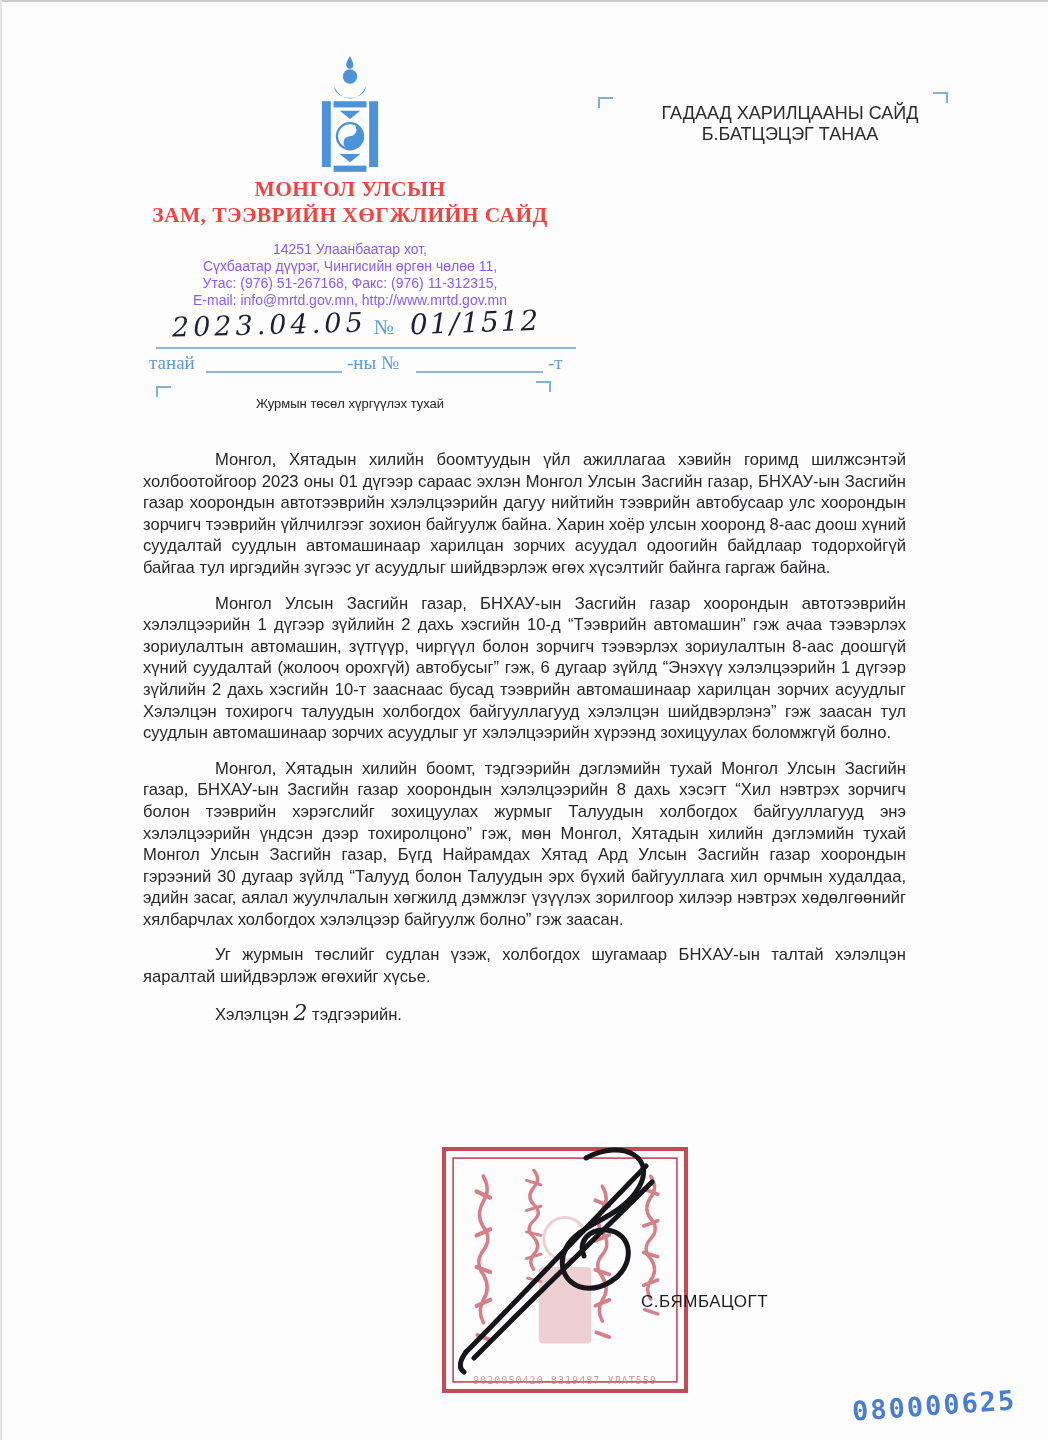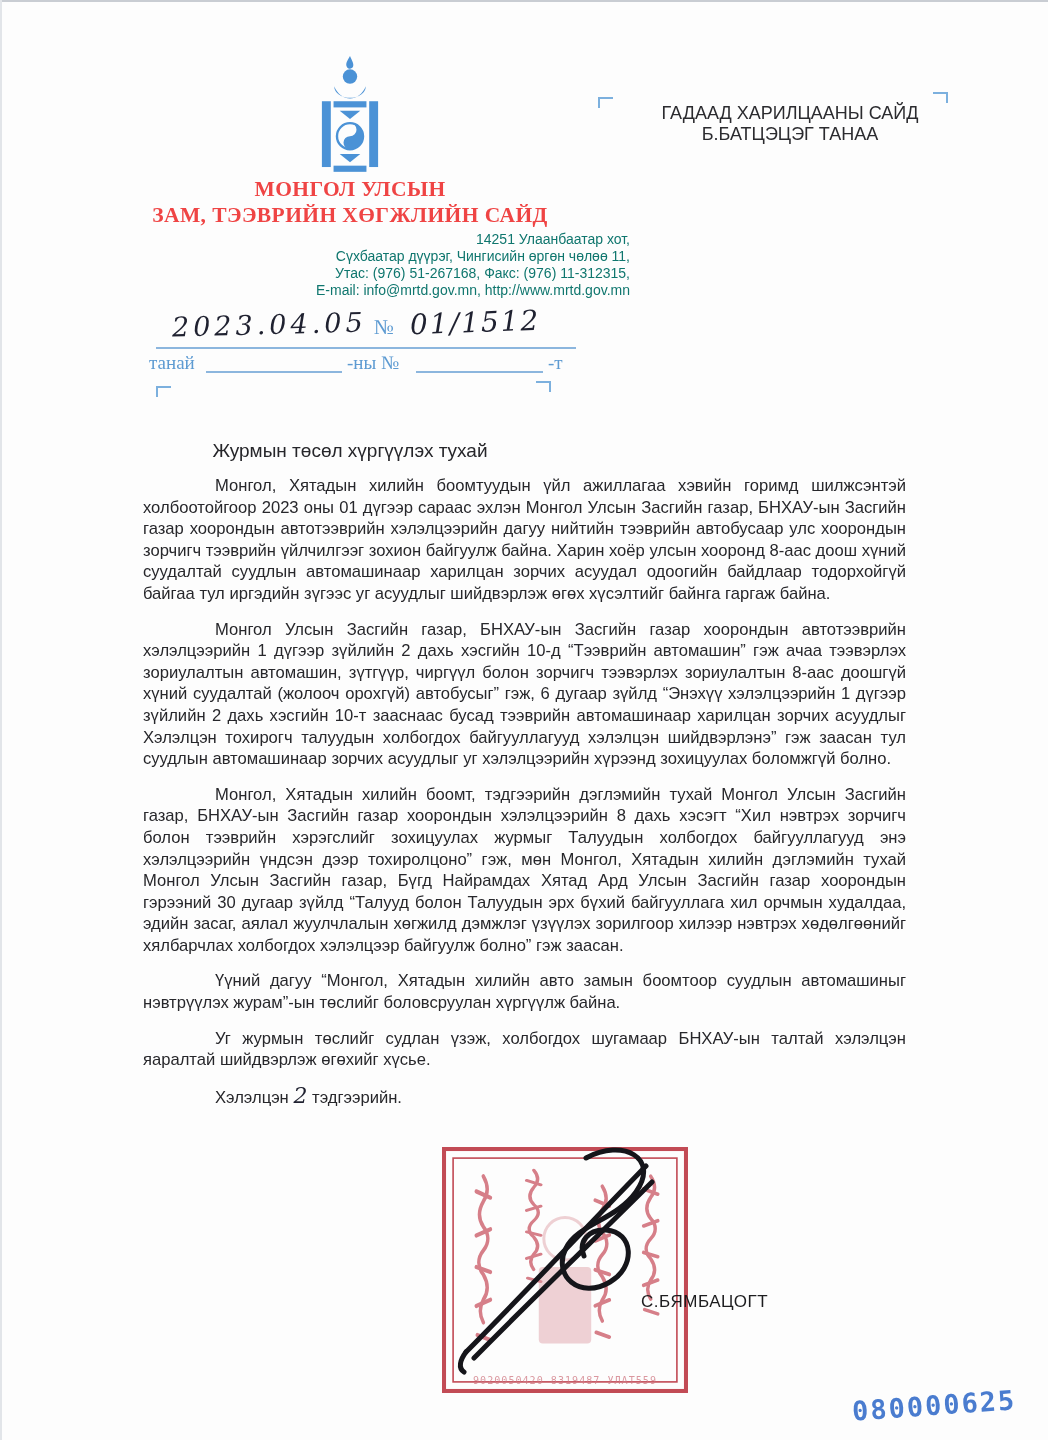--- a/index.html
+++ b/index.html
@@ -6,22 +6,22 @@
   .page{position:relative;width:1048px;height:1440px;background:#fdfdfd;overflow:hidden;
         font-family:"Liberation Sans",sans-serif;}
   .edge-top{position:absolute;top:0;left:0;right:0;height:2px;background:#c9cdd3;}
   .edge-left{position:absolute;top:0;left:0;bottom:0;width:2px;background:#e2e5e9;}
 
   
   .emblem{position:absolute;left:314px;top:56px;width:72px;height:122px;}
   .org-title{position:absolute;left:70px;top:176px;width:560px;text-align:center;
              color:#ef4444;font-family:"Liberation Serif",serif;font-weight:bold;
              font-size:21.5px;line-height:26px;letter-spacing:.4px;}
-  .address{position:absolute;left:70px;top:231px;width:560px;text-align:right;
-           color:#0f766e;font-size:14px;line-height:17px;}
+  .address{position:absolute;left:70px;top:241px;width:560px;text-align:center;
+           color:#8b5cf6;font-size:14px;line-height:17px;}
 
   
   .recipient{position:absolute;left:636px;top:103px;width:308px;text-align:center;
              color:#2b2b2f;font-size:18px;line-height:21px;}
 
   
   .bk{position:absolute;width:13px;height:9px;border:0 solid #7cb0de;}
   .bk.tl{border-top-width:2px;border-left-width:2px;}
   .bk.tr{border-top-width:2px;border-right-width:2px;}
 
@@ -31,25 +31,25 @@
   .ref-no{position:absolute;left:374px;top:315px;color:#5e9bd2;font-family:"Liberation Serif",serif;font-size:21px;}
   .ref-num{position:absolute;left:410px;top:306px;font-size:28px;letter-spacing:2px;transform:rotate(-2deg);}
   .u-main{position:absolute;left:156px;top:329px;width:420px;height:18px;border-bottom:2px solid #8cb6de;}
   .yr{position:absolute;color:#5e9bd2;font-family:"Liberation Serif",serif;font-size:19px;}
   .yr-l1{left:149px;top:352px;} .yr-l2{left:347px;top:352px;} .yr-l3{left:548px;top:352px;}
   .u-a{position:absolute;left:206px;top:353px;width:136px;height:18px;border-bottom:2px solid #8cb6de;}
   .u-b{position:absolute;left:416px;top:353px;width:127px;height:18px;border-bottom:2px solid #8cb6de;}
 
   
   .subject{position:absolute;left:158px;top:396px;width:384px;text-align:center;
-           font-size:19px;color:#26262a;margin-top:44px;}
+           font-size:13px;color:#26262a;}
 
   
   .body-block{position:absolute;left:143px;top:449px;width:763px;font-size:16.6px;
-              line-height:21.6px;text-align:justify;color:#27272b;margin-top:26px;}
+              line-height:21.6px;text-align:justify;color:#27272b;}
   .body-block p{margin:0 0 14px 0;text-indent:72px;}
   .attach{text-indent:72px;margin:0;}
   .attach .num{font-family:"DejaVu Serif",serif;font-style:italic;font-size:22px;color:#1f2130;}
 
   
   .stamp{position:absolute;left:441px;top:1146px;width:248px;height:248px;z-index:1;}
   .sig{position:absolute;left:438px;top:1140px;width:240px;height:240px;z-index:3;}
   .sig-name{position:absolute;left:641px;top:1292px;font-size:17px;color:#1d1d1f;letter-spacing:.5px;z-index:2;}
 
   .doc-serial{position:absolute;left:852px;top:1390px;font-family:"DejaVu Sans Mono",monospace;
@@ -112,21 +112,20 @@
   <span class="yr yr-l3">-т</span>
 
   <span class="bk tl" style="left:156px;top:386px;"></span>
   <span class="bk tr" style="left:536px;top:381px;"></span>
   <div class="subject">Журмын төсөл хүргүүлэх тухай</div>
 
   <div class="body-block">
     <p>Монгол, Хятадын хилийн боомтуудын үйл ажиллагаа хэвийн горимд шилжсэнтэй холбоотойгоор 2023 оны 01 дүгээр сараас эхлэн Монгол Улсын Засгийн газар, БНХАУ-ын Засгийн газар хоорондын автотээврийн хэлэлцээрийн дагуу нийтийн тээврийн автобусаар улс хоорондын зорчигч тээврийн үйлчилгээг зохион байгуулж байна. Харин хоёр улсын хооронд 8-аас доош хүний суудалтай суудлын автомашинаар харилцан зорчих асуудал одоогийн байдлаар тодорхойгүй байгаа тул иргэдийн зүгээс уг асуудлыг шийдвэрлэж өгөх хүсэлтийг байнга гаргаж байна.</p>
     <p>Монгол Улсын Засгийн газар, БНХАУ-ын Засгийн газар хоорондын автотээврийн хэлэлцээрийн 1 дүгээр зүйлийн 2 дахь хэсгийн 10-д “Тээврийн автомашин” гэж ачаа тээвэрлэх зориулалтын автомашин, зүтгүүр, чиргүүл болон зорчигч тээвэрлэх зориулалтын 8-аас доошгүй хүний суудалтай (жолооч орохгүй) автобусыг” гэж, 6 дугаар зүйлд “Энэхүү хэлэлцээрийн 1 дүгээр зүйлийн 2 дахь хэсгийн 10-т зааснаас бусад тээврийн автомашинаар харилцан зорчих асуудлыг Хэлэлцэн тохирогч талуудын холбогдох байгууллагууд хэлэлцэн шийдвэрлэнэ” гэж заасан тул суудлын автомашинаар зорчих асуудлыг уг хэлэлцээрийн хүрээнд зохицуулах боломжгүй болно.</p>
     <p>Монгол, Хятадын хилийн боомт, тэдгээрийн дэглэмийн тухай Монгол Улсын Засгийн газар, БНХАУ-ын Засгийн газар хоорондын хэлэлцээрийн 8 дахь хэсэгт “Хил нэвтрэх зорчигч болон тээврийн хэрэгслийг зохицуулах журмыг Талуудын холбогдох байгууллагууд энэ хэлэлцээрийн үндсэн дээр тохиролцоно” гэж, мөн Монгол, Хятадын хилийн дэглэмийн тухай Монгол Улсын Засгийн газар, Бүгд Найрамдах Хятад Ард Улсын Засгийн газар хоорондын гэрээний 30 дугаар зүйлд “Талууд болон Талуудын эрх бүхий байгууллага хил орчмын худалдаа, эдийн засаг, аялал жуулчлалын хөгжилд дэмжлэг үзүүлэх зорилгоор хилээр нэвтрэх хөдөлгөөнийг хялбарчлах холбогдох хэлэлцээр байгуулж болно” гэж заасан.</p>
-    <p>Үүний дагуу “Монгол, Хятадын хилийн авто замын боомтоор суудлын автомашиныг нэвтрүүлэх журам”-ын төслийг боловсруулан хүргүүлж байна.</p>
     <p>Уг журмын төслийг судлан үзэж, холбогдох шугамаар БНХАУ-ын талтай хэлэлцэн яаралтай шийдвэрлэж өгөхийг хүсье.</p>
     <p class="attach">
       <span>Хэлэлцэн</span>
       <span class="num">2</span>
       <span>тэдгээрийн.</span>
     </p>
   </div>
 
   <svg class="stamp" viewBox="0 0 246 246" aria-hidden="true">
     <defs>

